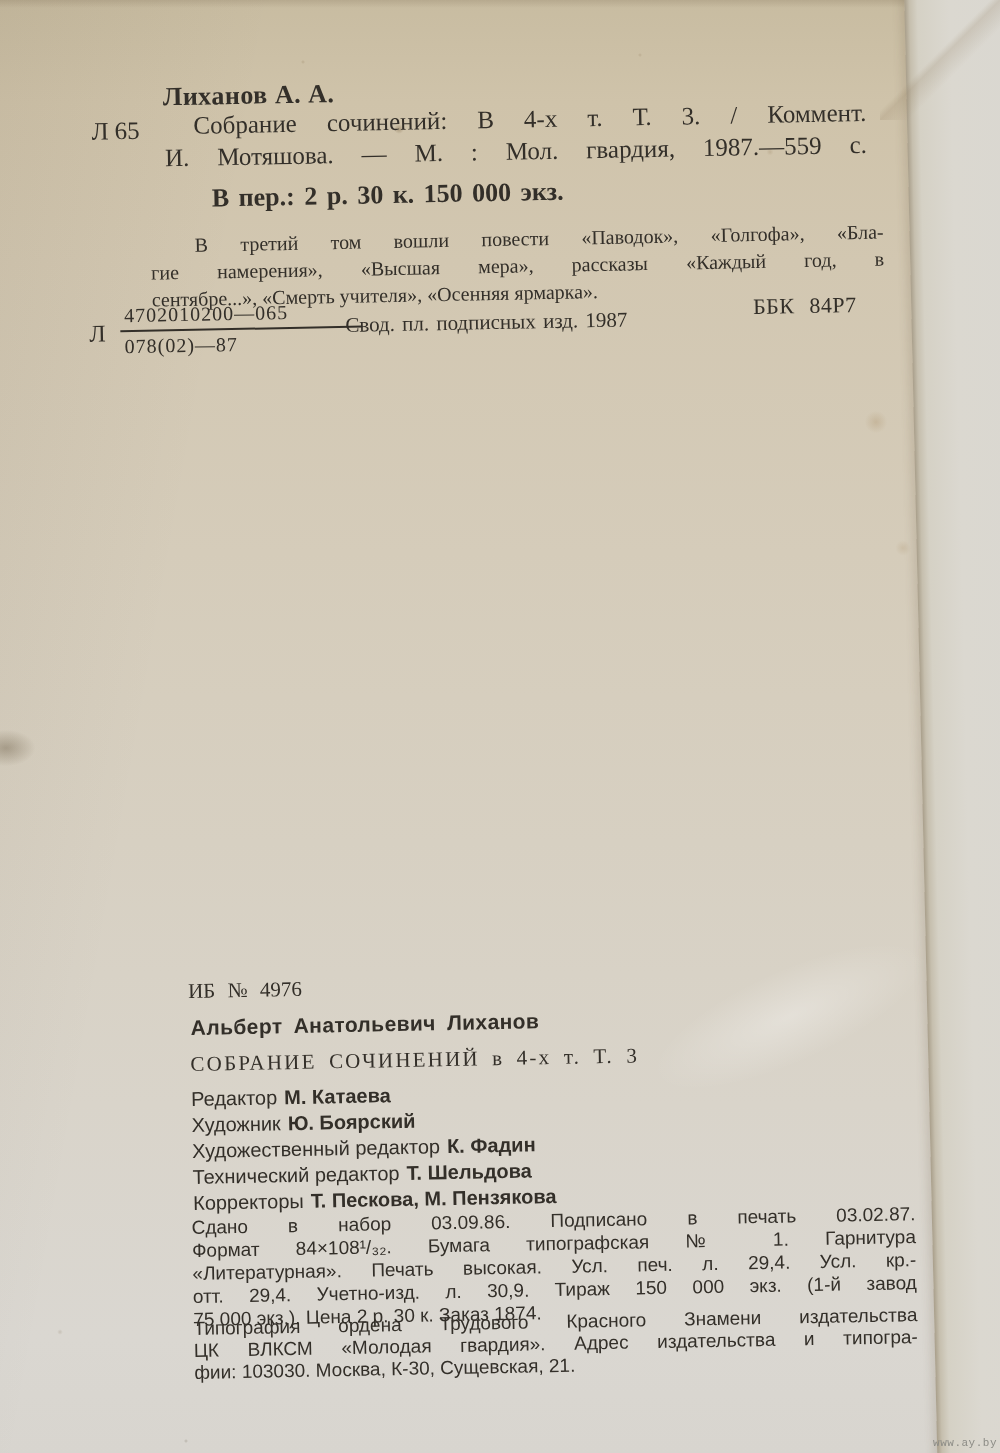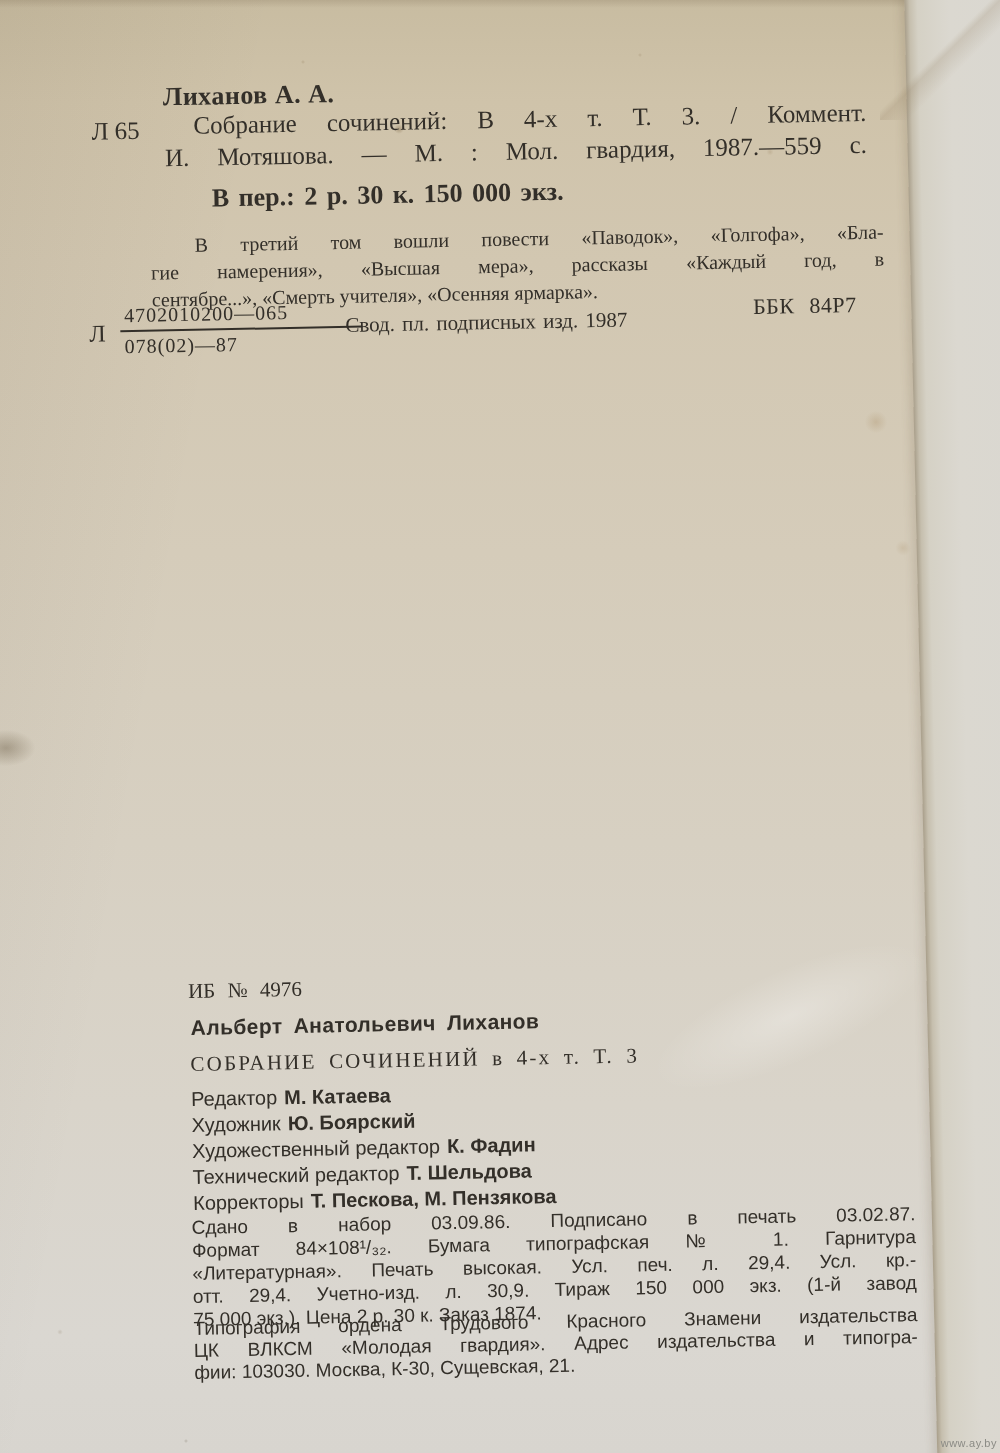--- a/index.html
+++ b/index.html
@@ -66,21 +66,21 @@
   .staff{left:184px;top:1082px;font-size:20px;}
   .staff .row{height:26px;}
   .staff .name{font-weight:700;margin-left:7px;}
   .printinfo{left:182px;top:1210px;width:724px;font-size:19px;line-height:23px;}
   .printinfo .ln{text-align:justify;text-align-last:justify;}
   .printinfo .ln.last{text-align-last:left;}
   .printer{left:182px;top:1312px;width:724px;font-size:19px;line-height:22px;}
   .printer .ln{text-align:justify;text-align-last:justify;}
   .printer .ln.last{text-align-last:left;}
   .watermark{position:absolute;right:3px;bottom:4px;font-size:11px;color:#8b8b85;
-    font-family:Liberation Sans, sans-serif;letter-spacing:.5px;}
+    font-family:Liberation Mono, monospace;letter-spacing:.5px;}
 </style>
 </head>
 <body>
 
 <div class="photo">
 
   <div class="stains"></div>
   <div class="crease"></div>
   <div class="edge-strip"></div>
   <div class="corner-shade"></div>

